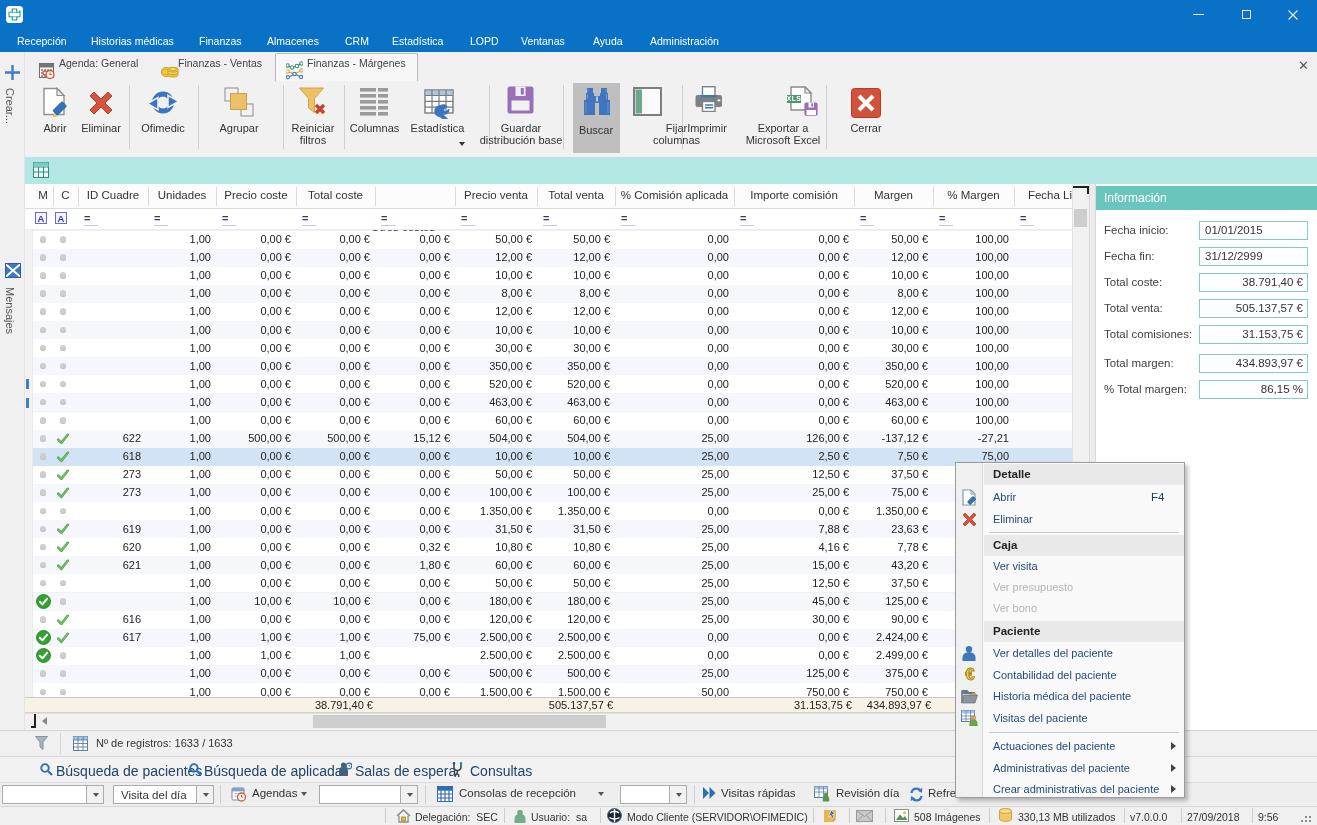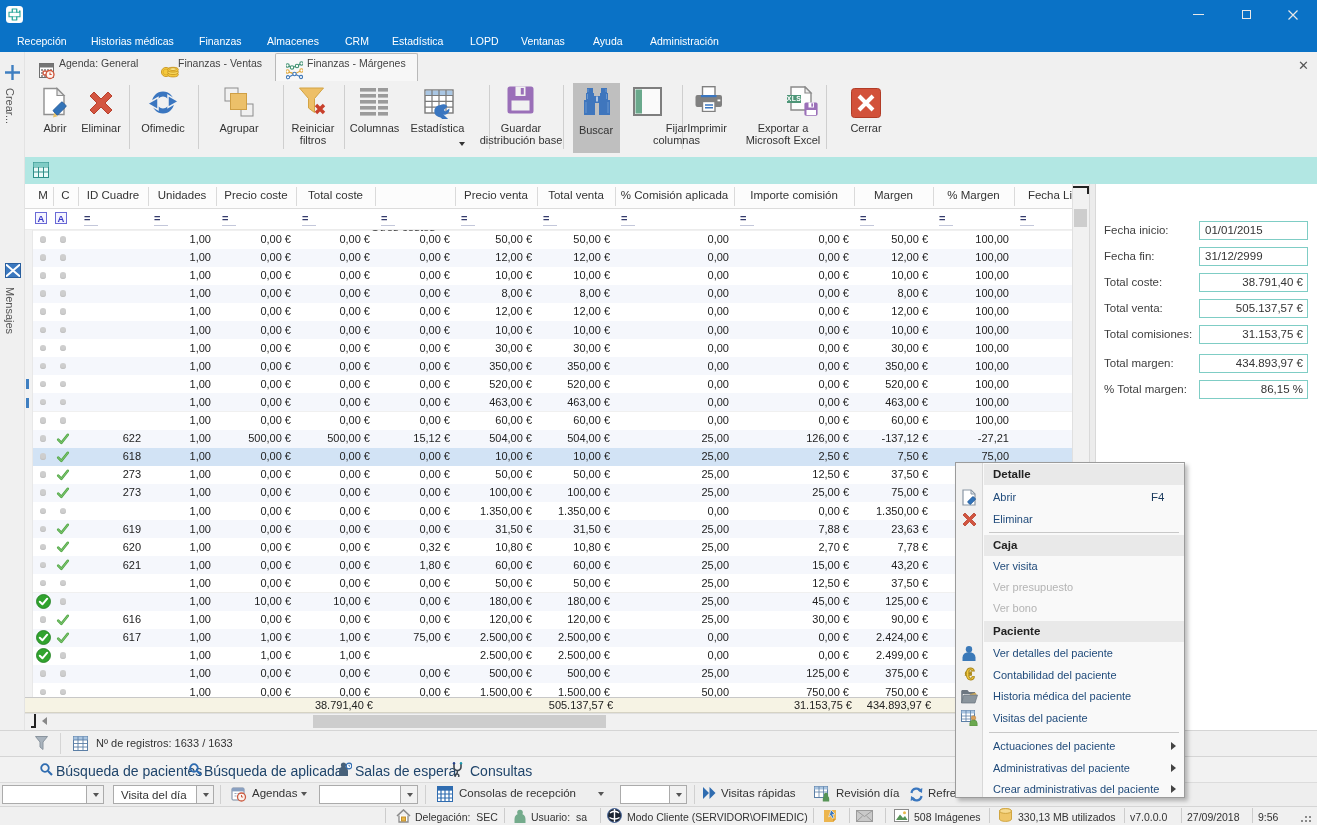--- a/index.html
+++ b/index.html
@@ -611,21 +611,21 @@
           <path d="M2.2 7.6 L5.4 10.8 L11.8 2.8" fill="none" stroke="#7cc36f" stroke-width="1.1" stroke-linecap="round"></path>
         </svg>
         <span class="num" style="left:6px;width:110px">620</span>
         <span class="num" style="left:76px;width:110px">1,00</span>
         <span class="num" style="left:156px;width:110px">0,00 €</span>
         <span class="num" style="left:235px;width:110px">0,00 €</span>
         <span class="num" style="left:315px;width:110px">0,32 €</span>
         <span class="num" style="left:397px;width:110px">10,80 €</span>
         <span class="num" style="left:475px;width:110px">10,80 €</span>
         <span class="num" style="left:594px;width:110px">25,00</span>
-        <span class="num" style="left:714px;width:110px">2,70 €</span>
+        <span class="num" style="left:714px;width:110px">4,16 €</span>
         <span class="num" style="left:793px;width:110px">7,78 €</span>
         <span class="num" style="left:874px;width:110px">72,04</span>
       </div>
 <div class="row alt" style="top:556.3px">
         <span class="gdot" style="left:14.5px;top:5.5px"></span>
         <svg class="ic" style="left:31px;top:2px" width="14" height="14" viewBox="0 0 14 14">
           <path d="M2.2 7.6 L5.4 10.8 L11.8 2.8" fill="none" stroke="#4da440" stroke-width="2.6" stroke-linecap="round" stroke-linejoin="round"></path>
           <path d="M2.2 7.6 L5.4 10.8 L11.8 2.8" fill="none" stroke="#7cc36f" stroke-width="1.1" stroke-linecap="round"></path>
         </svg>
         <span class="num" style="left:6px;width:110px">621</span>
@@ -769,20 +769,21 @@
 <div id="vscroll"></div>
 <div class="abs" style="left:1073px;top:186px;width:16px;height:8px;border-top:2.5px solid #222;border-right:2.5px solid #222"></div>
 <div id="vthumb"></div>
 <div id="hscrollrow"></div>
 <div class="abs" style="left:31px;top:714px;width:5px;height:14px;border-right:2.5px solid #222;border-bottom:2.5px solid #222"></div>
 <div class="abs" style="left:42px;top:717px;width:0;height:0;border-top:4px solid transparent;border-bottom:4px solid transparent;border-right:5px solid #888"></div>
 <div id="hthumb"></div>
 <div id="splitter"></div>
 
 <div id="infopanel"></div>
+<div id="infohead">Información</div>
 <div class="ilab" style="top:224px">Fecha inicio:</div>
     <div class="ibox l" style="top:221px">01/01/2015</div>
 <div class="ilab" style="top:250px">Fecha fin:</div>
     <div class="ibox l" style="top:247px">31/12/2999</div>
 <div class="ilab" style="top:276px">Total coste:</div>
     <div class="ibox r" style="top:273px">38.791,40 €</div>
 <div class="ilab" style="top:302px">Total venta:</div>
     <div class="ibox r" style="top:299px">505.137,57 €</div>
 <div class="ilab" style="top:328px">Total comisiones:</div>
     <div class="ibox r" style="top:325px">31.153,75 €</div>

